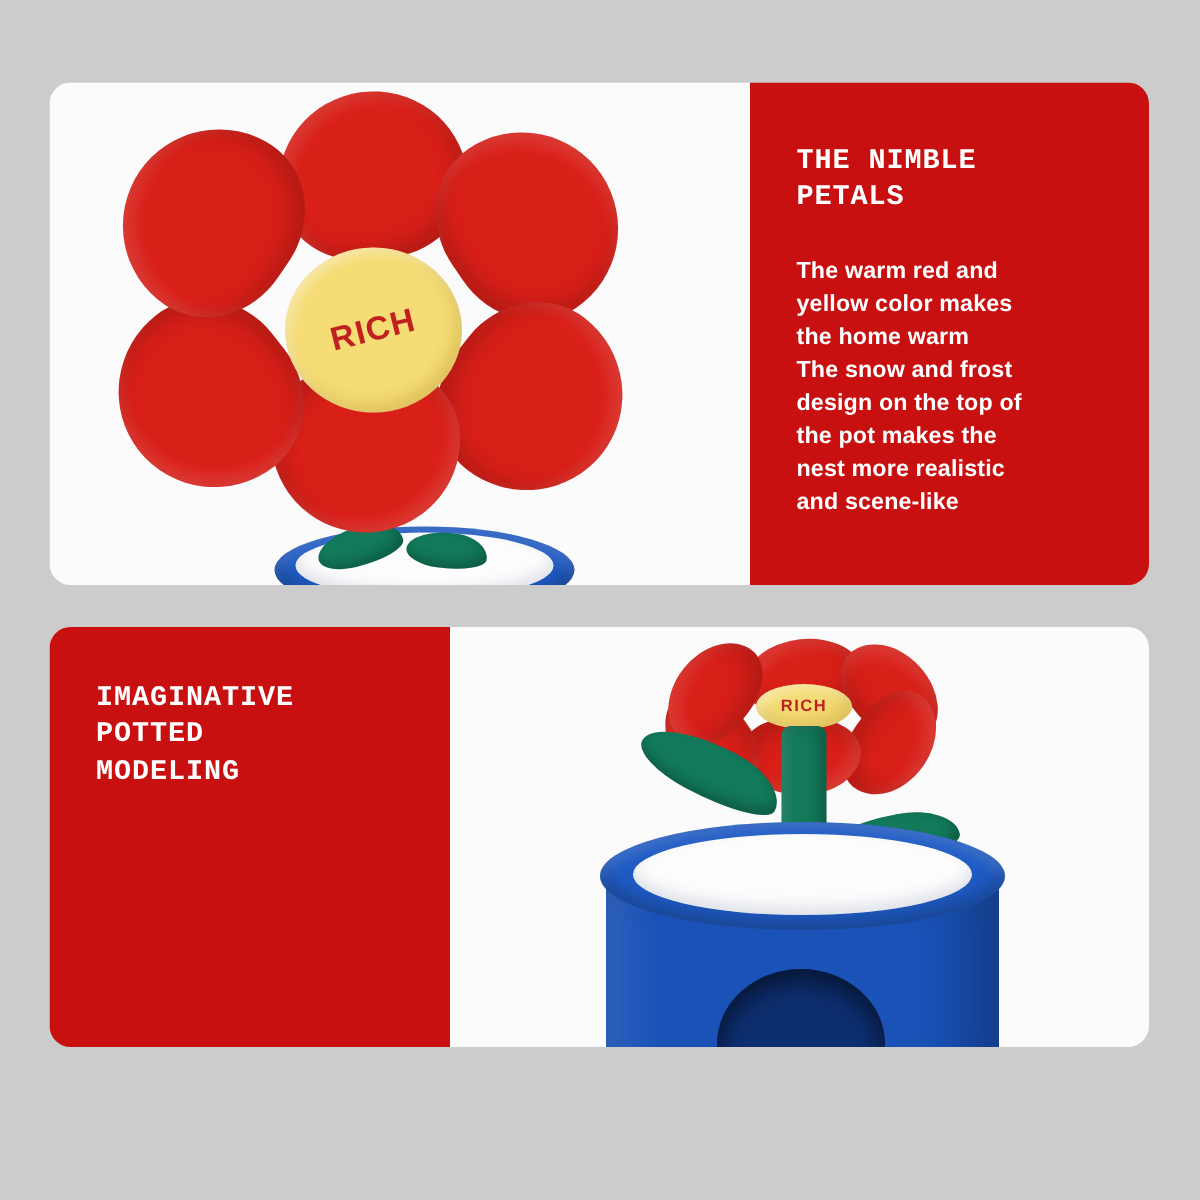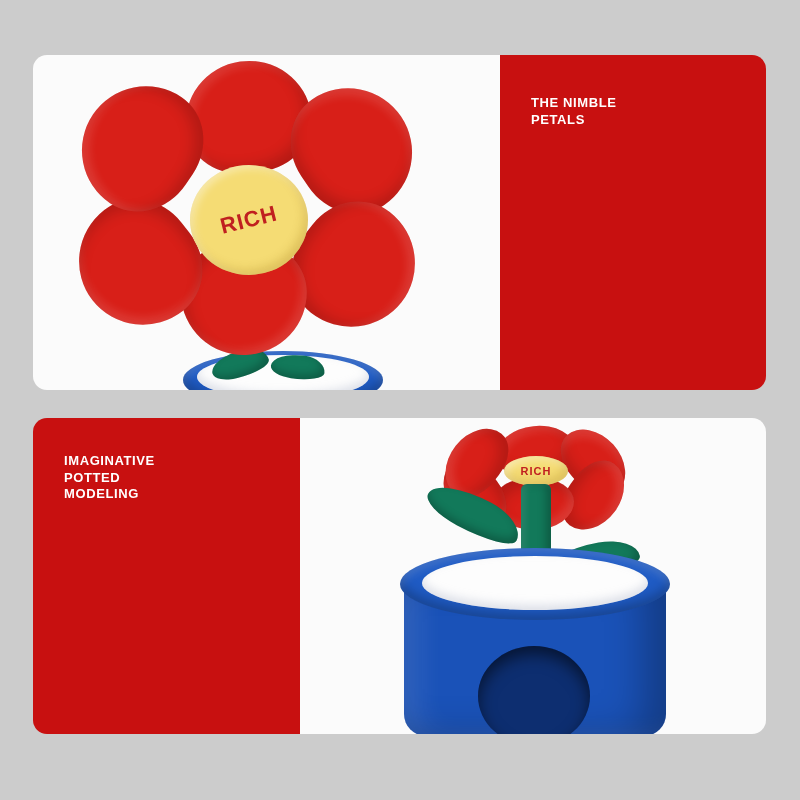--- a/index.html
+++ b/index.html
@@ -12,42 +12,43 @@
   #stage { position:relative; width:800px; height:800px; background:#cccccc; }
 
   
   .panel {
     position:absolute;
     border-radius:14px;
     overflow:hidden;
     display:flex;
   }
   #panel-top    { left:33px;  top:55px;  width:733px; height:335px; }
-  #panel-bottom { left:33px;  top:418px; width:733px; height:316px; }
+  #panel-bottom { left:33px;  top:418px; width:733px; height:280px; }
 
   .photo-pane { background:#fbfbfb; position:relative; overflow:hidden; }
   .text-pane  { background:#c81010; position:relative; overflow:hidden; }
 
   #panel-top .photo-pane { width:467px; height:100%; }
   #panel-top .text-pane  { width:266px; height:100%; }
   #panel-bottom .text-pane  { width:267px; height:100%; }
   #panel-bottom .photo-pane { width:466px; height:100%; }
 
   
   .copy { position:absolute; color:#ffffff; }
   #top-copy    { left:31px; top:40px;  width:214px; }
   #bottom-copy { left:31px; top:35px;  width:225px; }
 
   .headline {
-    font-size:13px;
+    font-size:19px;
     font-weight:bold;
     letter-spacing:0.6px;
     line-height:1.28;
     text-transform:uppercase;
     white-space:pre-line;
+    font-family:Liberation Mono, monospace;
   }
   .body-copy {
     font-size:15.5px;
     font-weight:bold;
     line-height:1.42;
     letter-spacing:0.1px;
     white-space:pre-line;
   }
   #top-copy .body-copy    { margin-top:26px; }
   #bottom-copy .body-copy { margin-top:26px; }
@@ -136,20 +137,28 @@
         <div class="center-disc" style="left:157px;top:110px;width:118px;height:110px;">
           <span class="center-label" style="font-size:22px;transform:rotate(-14deg);">RICH</span>
         </div>
       </div>
     </div>
 
     <div class="text-pane">
       <div class="copy" id="top-copy">
         <h2 class="headline">THE NIMBLE
 PETALS</h2>
+        <p class="body-copy">The warm red and
+yellow color makes
+the home warm
+The snow and frost
+design on the top of
+the pot makes the
+nest more realistic
+and scene-like</p>
       </div>
     </div>
   </section>
 
   <section class="panel" id="panel-bottom">
 
     <div class="text-pane">
       <div class="copy" id="bottom-copy">
         <h2 class="headline">IMAGINATIVE
 POTTED

